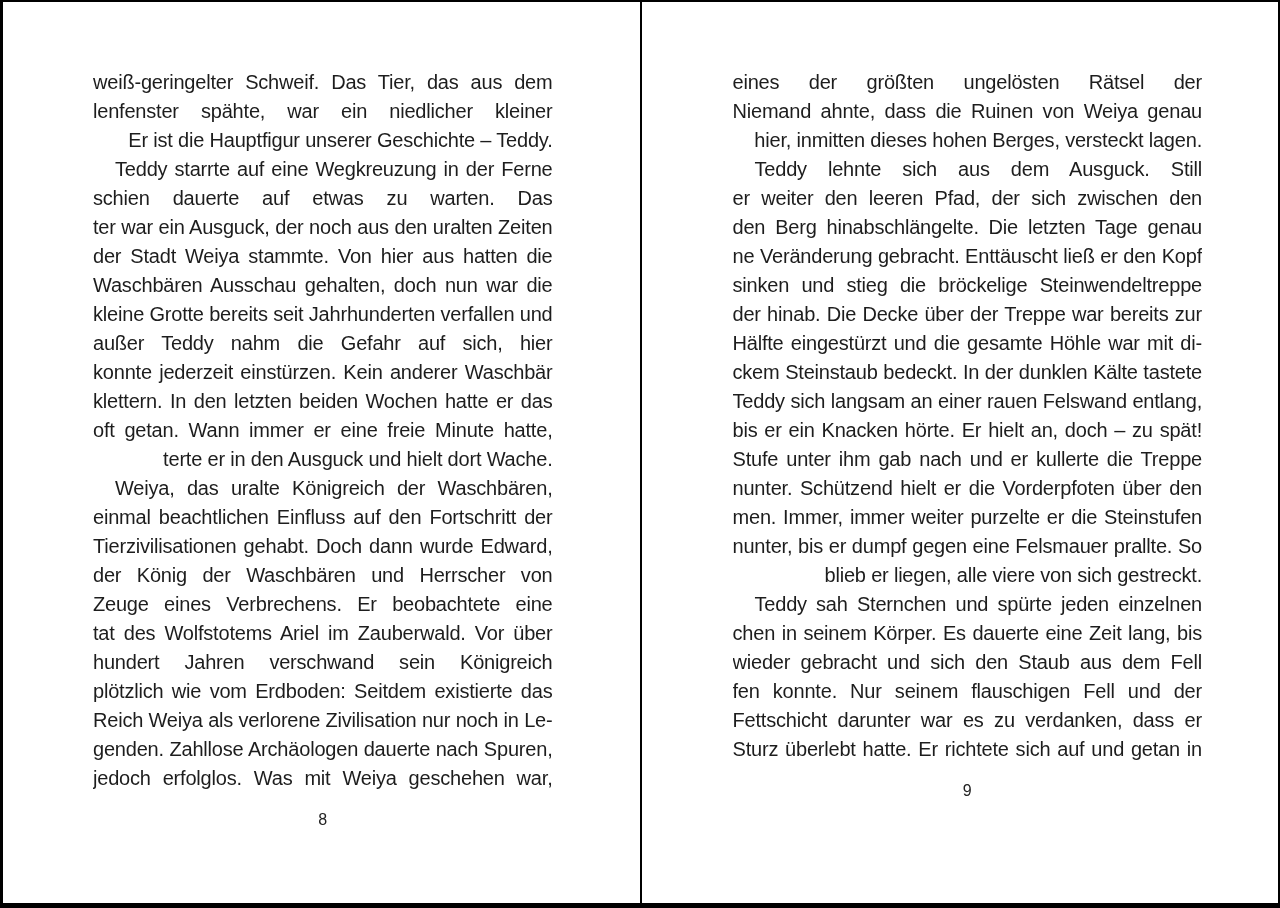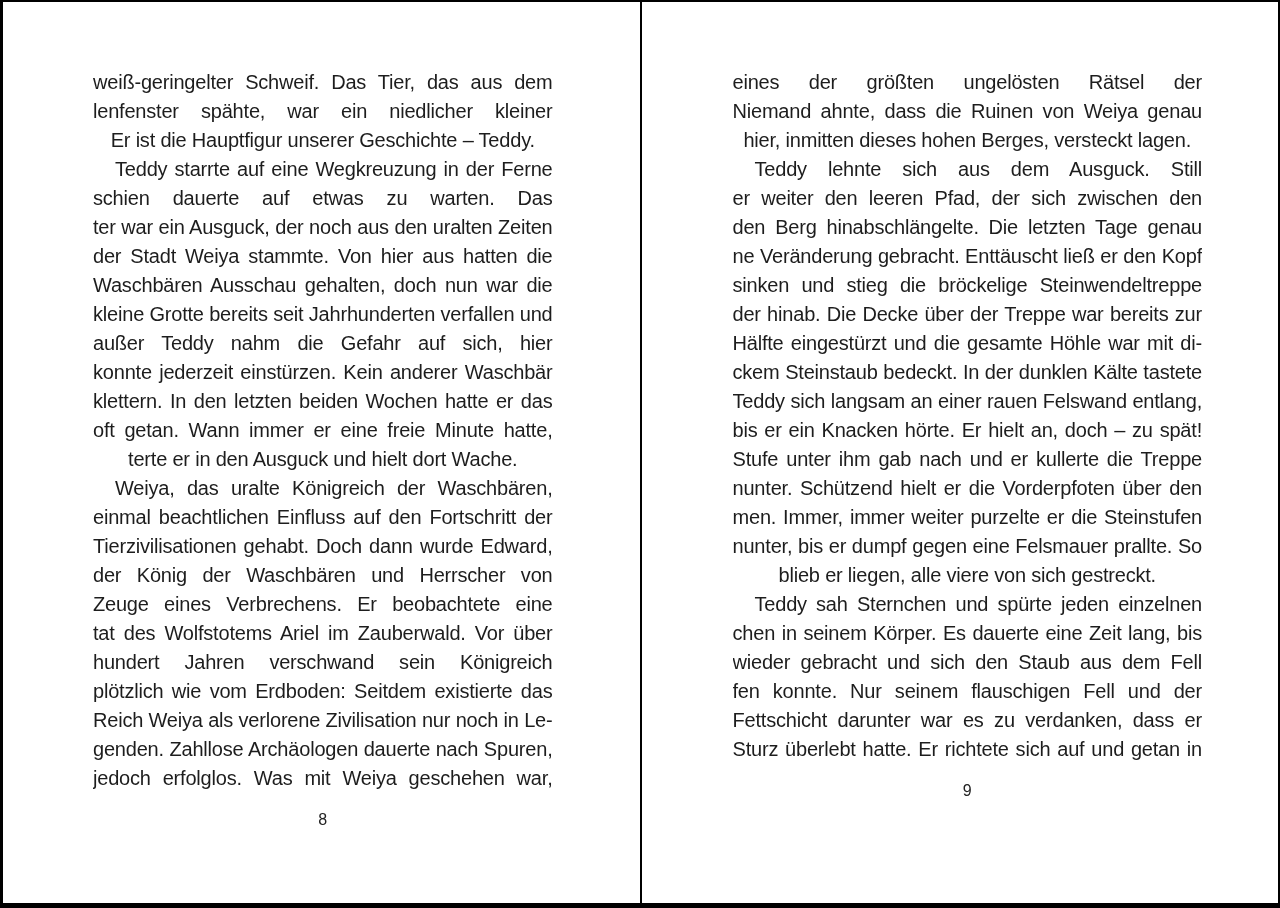--- a/index.html
+++ b/index.html
@@ -45,21 +45,21 @@
   }
   .lines {
     color: #1d1d1d;
     font-size: 20px;
     line-height: 29px;
     letter-spacing: -0.2px;
   }
   .line {
     height: 29px;
     overflow: hidden;
-    text-align: center;
+    text-align: right;
   }
   .line.just {
     text-align: justify;
     text-align-last: justify;
   }
   .line.indent {
     text-indent: 22px;
   }
   .page-number {
     margin-top: 15px;

